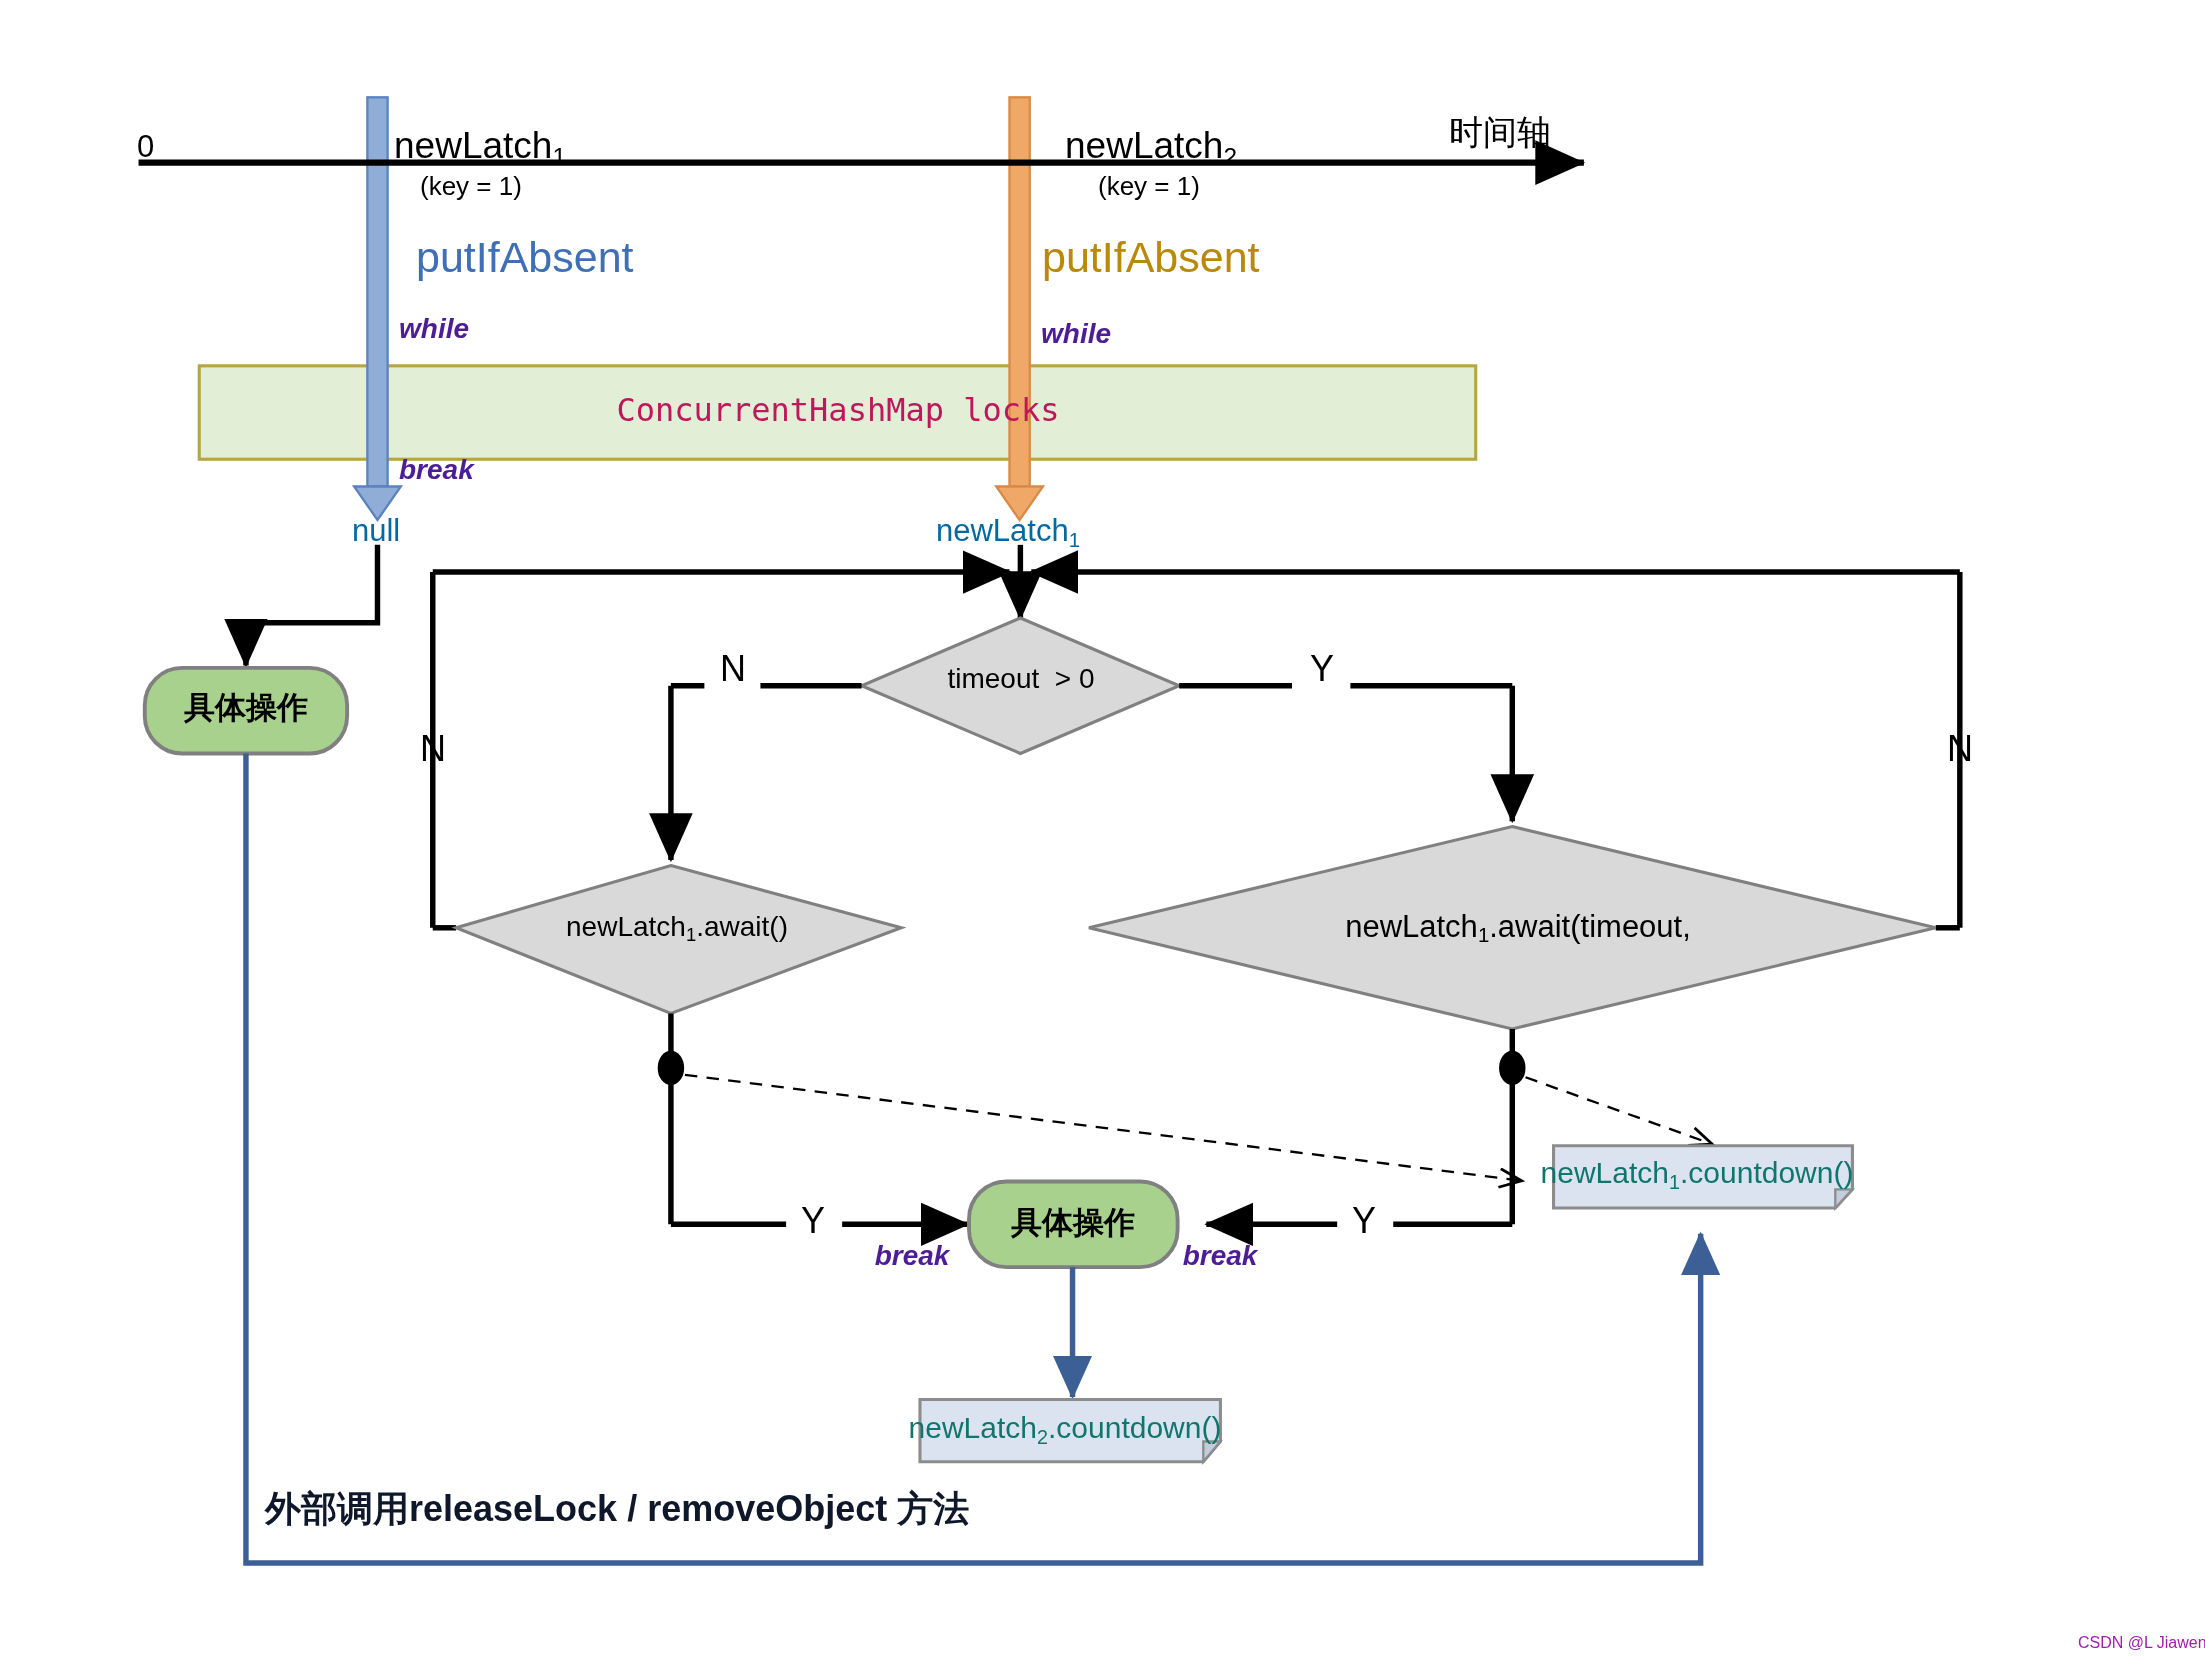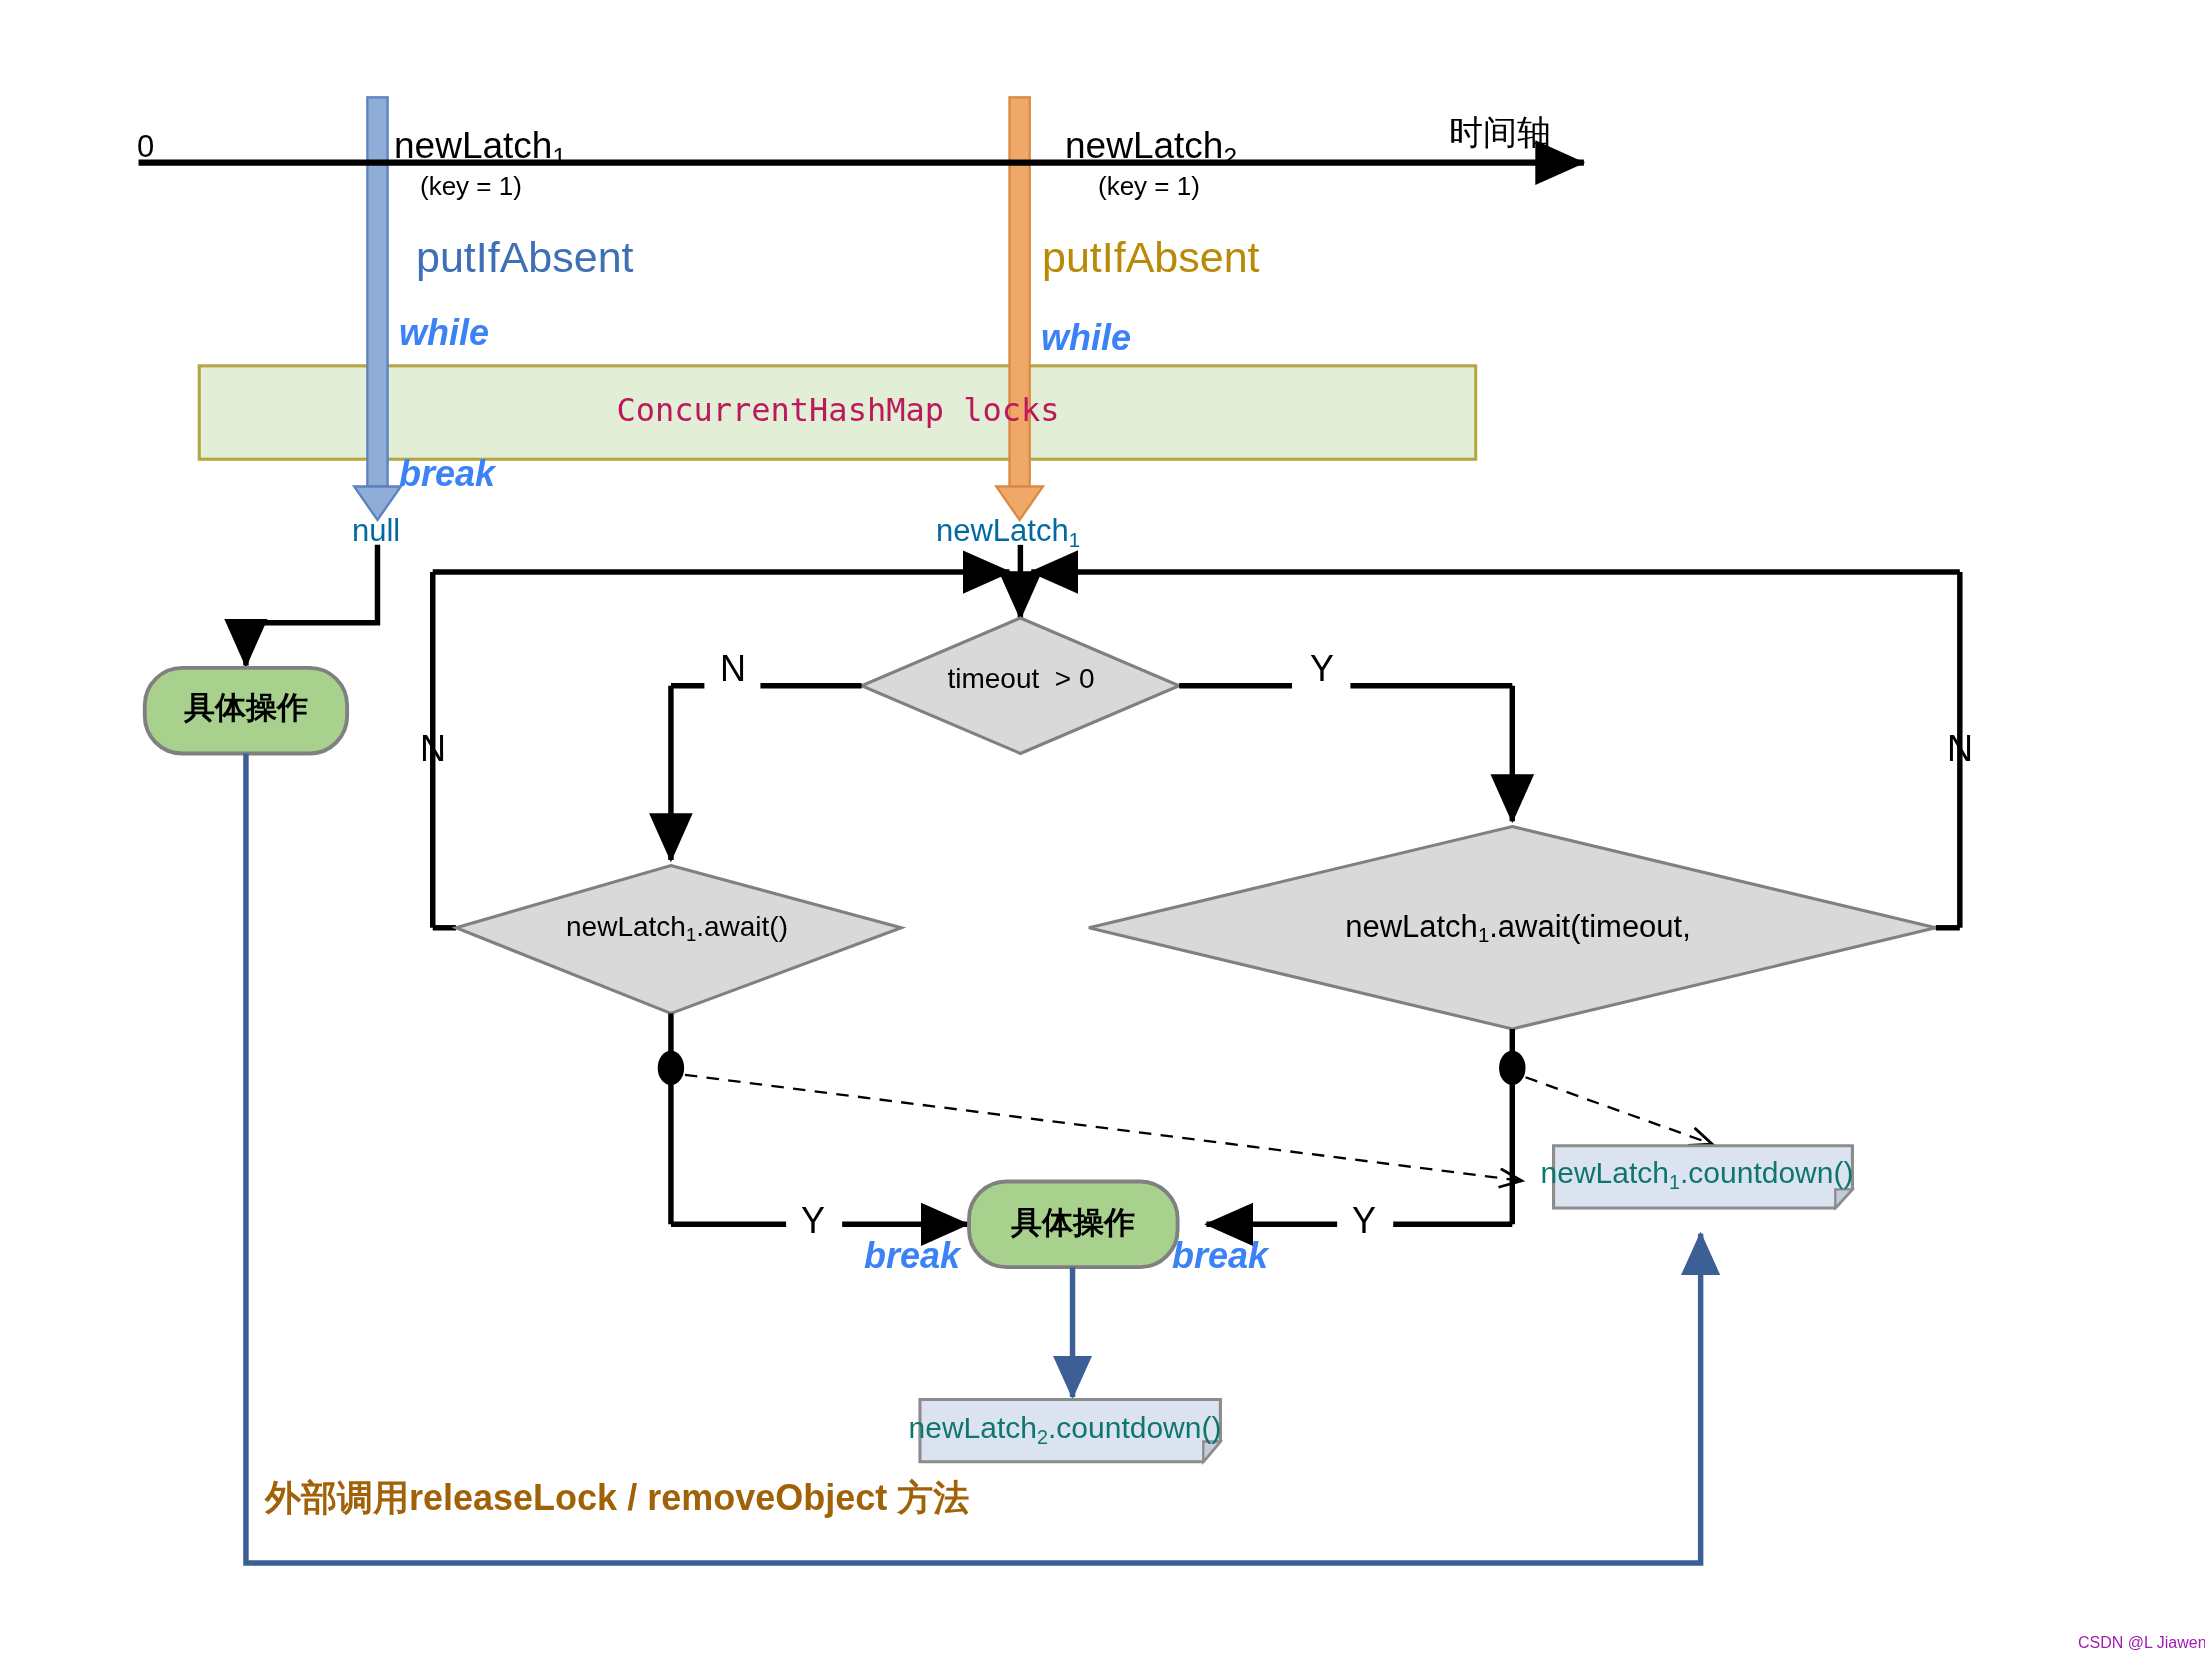--- a/index.html
+++ b/index.html
@@ -8,29 +8,29 @@
   #root{position:absolute;left:0;top:0;width:2205px;height:1668px;}
   svg{position:absolute;left:0;top:0;width:2205px;height:1668px;}
   .lbl{position:absolute;white-space:pre;line-height:1.05;}
   .tl-num{font-size:31px;color:#000;}
   .tl-name{font-size:37px;color:#000;}
   .tl-sub{font-size:26px;color:#000;}
   .axis-title{font-size:34px;color:#000;}
   .putif{font-size:43px;}
   .putif-a{color:#3f6fb5;}
   .putif-b{color:#b88a08;}
-  .kw{font-size:36px;color:#3b82f6;font-style:italic;font-weight:bold;}
+  .kw{font-size:28px;color:#4c1d95;font-style:italic;font-weight:bold;}
   .nodelabel{font-size:31px;color:#0369a1;}
   .lock-text{font-size:32px;color:#be185d;font-family:"DejaVu Sans Mono","Liberation Mono",monospace;}
   .diamond-text{font-size:28px;color:#000;text-align:center;}
   .diamond-text.small{font-size:31px;}
   .greenbox-text{font-size:31px;color:#000;font-weight:bold;}
   .note-text{font-size:30px;color:#0f766e;}
   .branch{font-size:36px;color:#000;}
-  .footer{font-size:36px;color:#a16207;font-weight:bold;}
+  .footer{font-size:36px;color:#0f172a;font-weight:bold;margin-top:11px;}
   .watermark{font-size:16px;color:#a21caf;margin-left:40px;}
   sub{font-size:0.66em;vertical-align:-0.28em;}
   .ctr{transform:translate(-50%,-50%);}
 </style>
 </head>
 <body>
 
 <div id="root">
 
 <svg viewBox="0 0 2833 2143" xmlns="http://www.w3.org/2000/svg">

